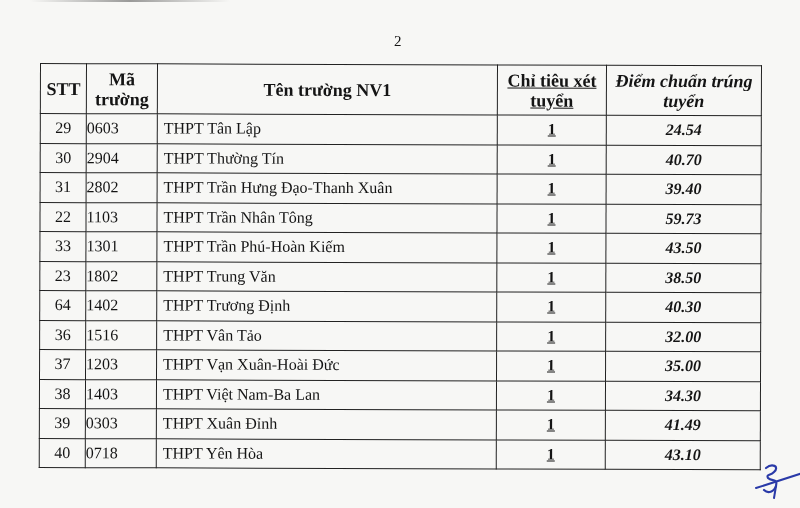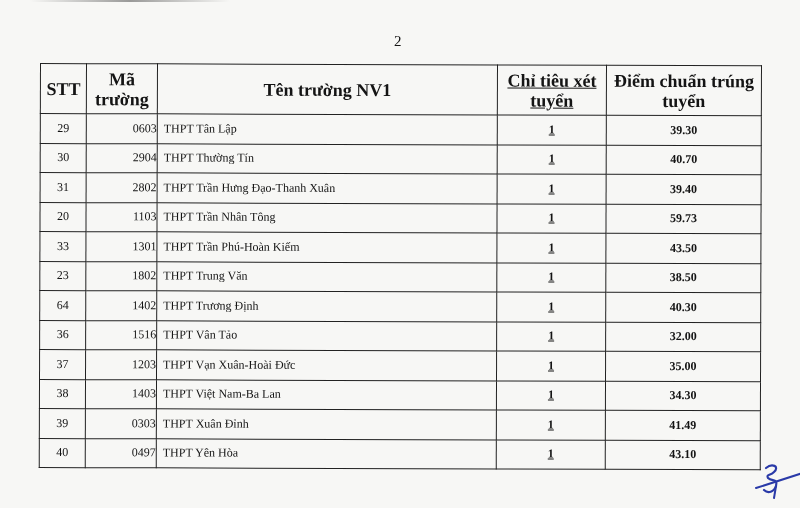--- a/index.html
+++ b/index.html
@@ -33,28 +33,28 @@
     table.scores th {
       height: 49px;
       font-weight: bold;
       font-size: 18px;
       line-height: 20px;
       text-align: center;
       vertical-align: middle;
     }
     table.scores td {
       height: 28.5px;
-      font-size: 12px;
+      font-size: 16px;
       vertical-align: middle;
     }
     .c-stt { width: 45px; text-align: center; }
-    .c-code { width: 70px; text-align: right; }
+    .c-code { width: 70px; text-align: left; }
     .c-name { width: 339px; text-align: left; padding-left: 6px !important; }
     .c-quota { width: 108px; text-align: center; font-weight: bold; text-decoration: underline; }
-    .c-score { width: 154px; text-align: center; font-weight: bold; }
+    .c-score { width: 154px; text-align: center; font-weight: bold; font-style: italic; }
     th.c-name { text-align: center; padding-left: 0 !important; }
     th.c-quota, th.c-score { font-size: 17.5px; }
     .signature {
       position: absolute; left: 752px; top: 460px; width: 60px; height: 40px;
     }
   </style>
 </head>
 <body>
 
 <div class="top-shadow"></div>
@@ -79,38 +79,38 @@
         <span>tuyển</span>
       </th>
     </tr>
   </thead>
   <tbody id="rows">
       <tr>
         <td class="c-stt">29</td>
         <td class="c-code">0603</td>
         <td class="c-name">THPT Tân Lập</td>
         <td class="c-quota">1</td>
-        <td class="c-score">39.30</td>
+        <td class="c-score">24.54</td>
       </tr>
       <tr>
         <td class="c-stt">30</td>
         <td class="c-code">2904</td>
         <td class="c-name">THPT Thường Tín</td>
         <td class="c-quota">1</td>
         <td class="c-score">40.70</td>
       </tr>
       <tr>
         <td class="c-stt">31</td>
         <td class="c-code">2802</td>
         <td class="c-name">THPT Trần Hưng Đạo-Thanh Xuân</td>
         <td class="c-quota">1</td>
         <td class="c-score">39.40</td>
       </tr>
       <tr>
-        <td class="c-stt">20</td>
+        <td class="c-stt">22</td>
         <td class="c-code">1103</td>
         <td class="c-name">THPT Trần Nhân Tông</td>
         <td class="c-quota">1</td>
         <td class="c-score">59.73</td>
       </tr>
       <tr>
         <td class="c-stt">33</td>
         <td class="c-code">1301</td>
         <td class="c-name">THPT Trần Phú-Hoàn Kiếm</td>
         <td class="c-quota">1</td>
@@ -153,21 +153,21 @@
       </tr>
       <tr>
         <td class="c-stt">39</td>
         <td class="c-code">0303</td>
         <td class="c-name">THPT Xuân Đỉnh</td>
         <td class="c-quota">1</td>
         <td class="c-score">41.49</td>
       </tr>
       <tr>
         <td class="c-stt">40</td>
-        <td class="c-code">0497</td>
+        <td class="c-code">0718</td>
         <td class="c-name">THPT Yên Hòa</td>
         <td class="c-quota">1</td>
         <td class="c-score">43.10</td>
       </tr>
     </tbody>
 </table>
 
 <svg class="signature" viewBox="0 0 60 40">
   <path d="M14 8 C20 3, 28 6, 22 12 C18 16, 14 14, 16 18 C20 22, 26 18, 24 26 C22 32, 16 34, 12 30" fill="none" stroke="#2a3aa8" stroke-width="2.2" stroke-linecap="round"></path>
   <path d="M4 28 L54 12" fill="none" stroke="#2a3aa8" stroke-width="2" stroke-linecap="round"></path>

